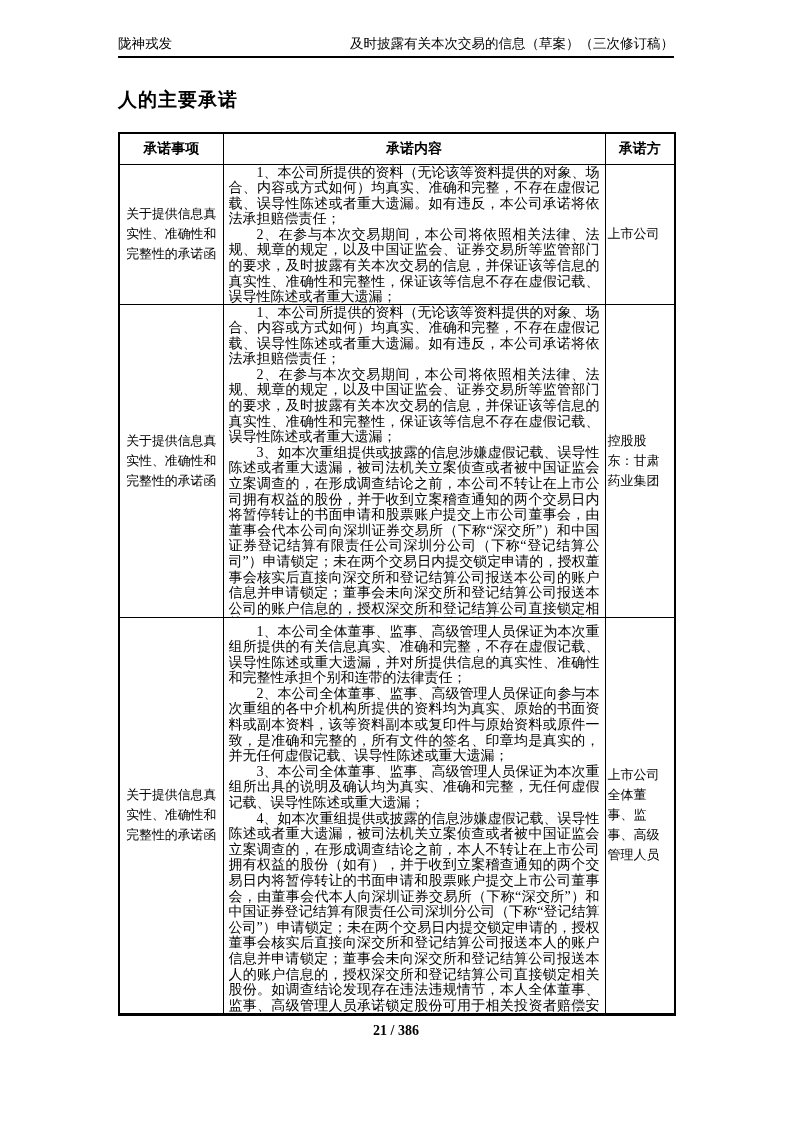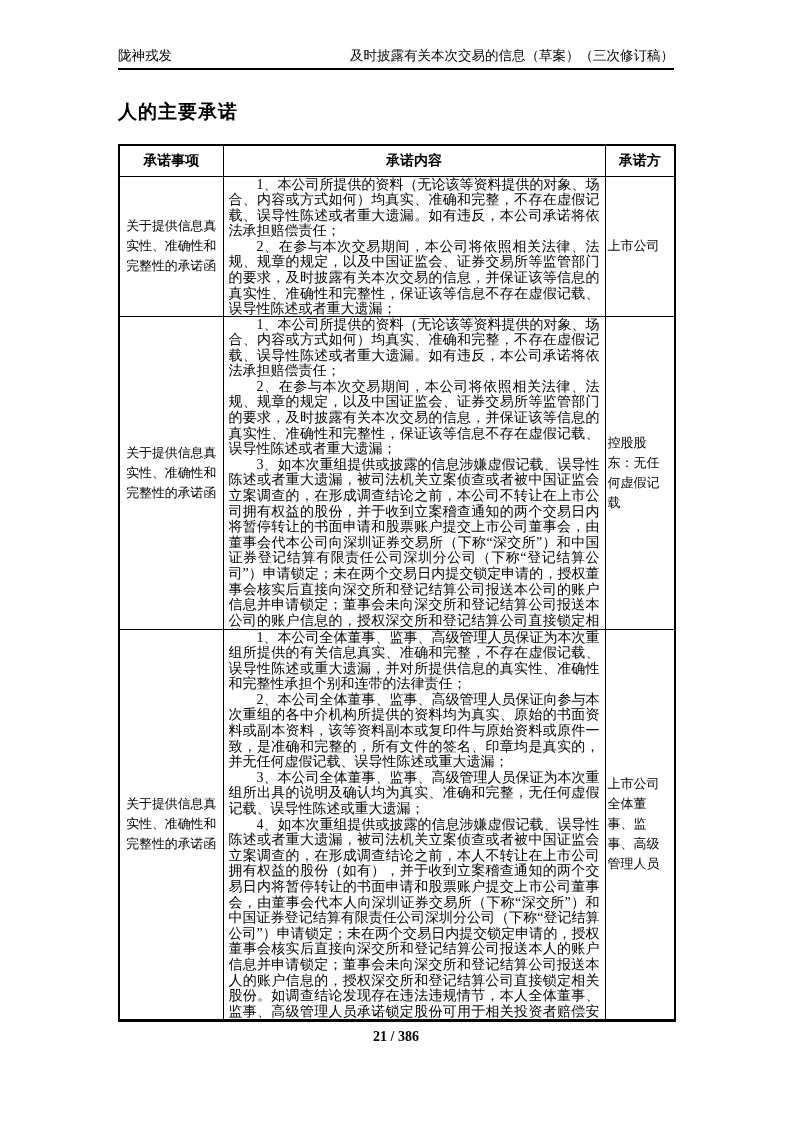--- a/index.html
+++ b/index.html
@@ -16,21 +16,21 @@
   .content{
     position:absolute;
     left:118px; top:0;
     width:556px;
   }
   
   .running-header{
     display:flex;
     justify-content:space-between;
     align-items:flex-end;
-    padding-top:48px;
+    padding-top:36px;
     padding-bottom:4px;
     border-bottom:2px solid #000;
     font-size:13.5px;
     line-height:16px;
   }
   .running-header .hleft{white-space:nowrap;}
   .running-header .hright{white-space:nowrap;}
   
   .section-title{
     margin-top:30px;
@@ -76,21 +76,21 @@
   }
   td.content-cell{
     vertical-align:top;
     padding:0 5px;
   }
   td.content-cell .clip{
     overflow:hidden;
   }
   tr.row-1 td.content-cell .clip{height:139px;}
   tr.row-2 td.content-cell .clip{height:312px;}
-  tr.row-3 td.content-cell .clip{height:389px;}
+  tr.row-3 td.content-cell .clip{height:389px;margin-top:6px;}
   td.content-cell p{
     margin:0;
     font-size:14px;
     line-height:15.6px;
     text-align:justify;
     text-justify:inter-ideograph;
     text-indent:2em;
   }
   td.party-cell{
     vertical-align:middle;
@@ -148,21 +148,21 @@
       <tr class="row-2">
         <td class="item-cell">关于提供信息真实性、准确性和完整性的承诺函</td>
         <td class="content-cell">
           <div class="clip">
             <p>1、本公司所提供的资料（无论该等资料提供的对象、场合、内容或方式如何）均真实、准确和完整，不存在虚假记载、误导性陈述或者重大遗漏。如有违反，本公司承诺将依法承担赔偿责任；</p>
             <p>2、在参与本次交易期间，本公司将依照相关法律、法规、规章的规定，以及中国证监会、证券交易所等监管部门的要求，及时披露有关本次交易的信息，并保证该等信息的真实性、准确性和完整性，保证该等信息不存在虚假记载、误导性陈述或者重大遗漏；</p>
             <p>3、如本次重组提供或披露的信息涉嫌虚假记载、误导性陈述或者重大遗漏，被司法机关立案侦查或者被中国证监会立案调查的，在形成调查结论之前，本公司不转让在上市公司拥有权益的股份，并于收到立案稽查通知的两个交易日内将暂停转让的书面申请和股票账户提交上市公司董事会，由董事会代本公司向深圳证券交易所（下称“深交所”）和中国证券登记结算有限责任公司深圳分公司（下称“登记结算公司”）申请锁定；未在两个交易日内提交锁定申请的，授权董事会核实后直接向深交所和登记结算公司报送本公司的账户信息并申请锁定；董事会未向深交所和登记结算公司报送本公司的账户信息的，授权深交所和登记结算公司直接锁定相关股份。如调查结论发现存在违法违规情节，本公司承诺锁定股份可用于相关投资者赔偿安排；</p>
 
           </div>
         </td>
-        <td class="party-cell">控股股东：无任何虚假记载</td>
+        <td class="party-cell">控股股东：甘肃药业集团</td>
       </tr>
 
       <tr class="row-3">
         <td class="item-cell">关于提供信息真实性、准确性和完整性的承诺函</td>
         <td class="content-cell">
           <div class="clip">
             <p>1、本公司全体董事、监事、高级管理人员保证为本次重组所提供的有关信息真实、准确和完整，不存在虚假记载、误导性陈述或重大遗漏，并对所提供信息的真实性、准确性和完整性承担个别和连带的法律责任；</p>
             <p>2、本公司全体董事、监事、高级管理人员保证向参与本次重组的各中介机构所提供的资料均为真实、原始的书面资料或副本资料，该等资料副本或复印件与原始资料或原件一致，是准确和完整的，所有文件的签名、印章均是真实的，并无任何虚假记载、误导性陈述或重大遗漏；</p>
             <p>3、本公司全体董事、监事、高级管理人员保证为本次重组所出具的说明及确认均为真实、准确和完整，无任何虚假记载、误导性陈述或重大遗漏；</p>
             <p>4、如本次重组提供或披露的信息涉嫌虚假记载、误导性陈述或者重大遗漏，被司法机关立案侦查或者被中国证监会立案调查的，在形成调查结论之前，本人不转让在上市公司拥有权益的股份（如有），并于收到立案稽查通知的两个交易日内将暂停转让的书面申请和股票账户提交上市公司董事会，由董事会代本人向深圳证券交易所（下称“深交所”）和中国证券登记结算有限责任公司深圳分公司（下称“登记结算公司”）申请锁定；未在两个交易日内提交锁定申请的，授权董事会核实后直接向深交所和登记结算公司报送本人的账户信息并申请锁定；董事会未向深交所和登记结算公司报送本人的账户信息的，授权深交所和登记结算公司直接锁定相关股份。如调查结论发现存在违法违规情节，本人全体董事、监事、高级管理人员承诺锁定股份可用于相关投资者赔偿安排；</p>

